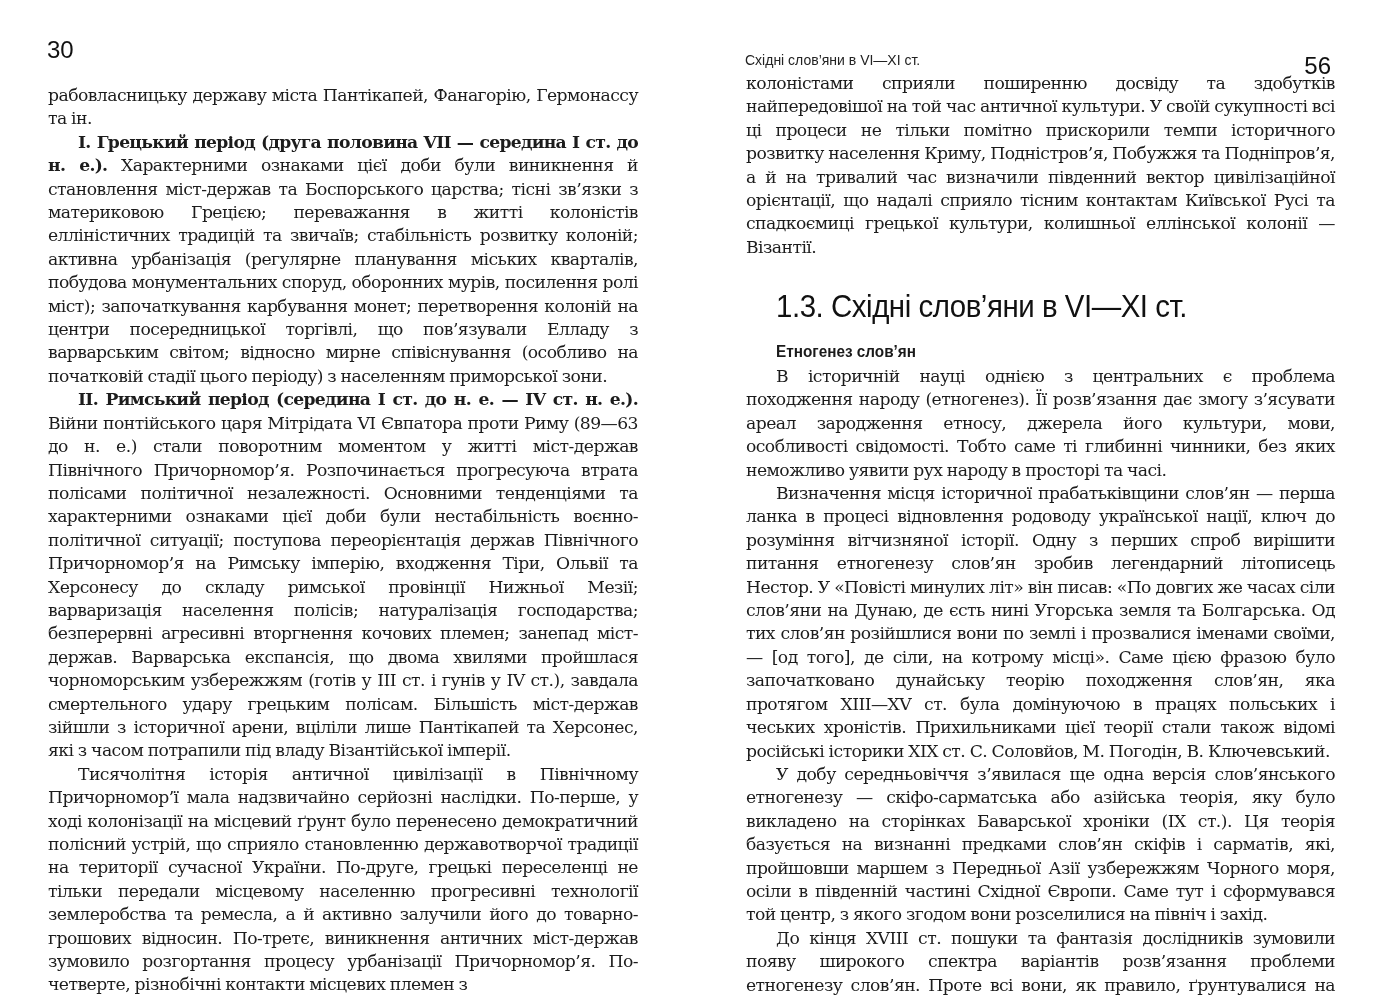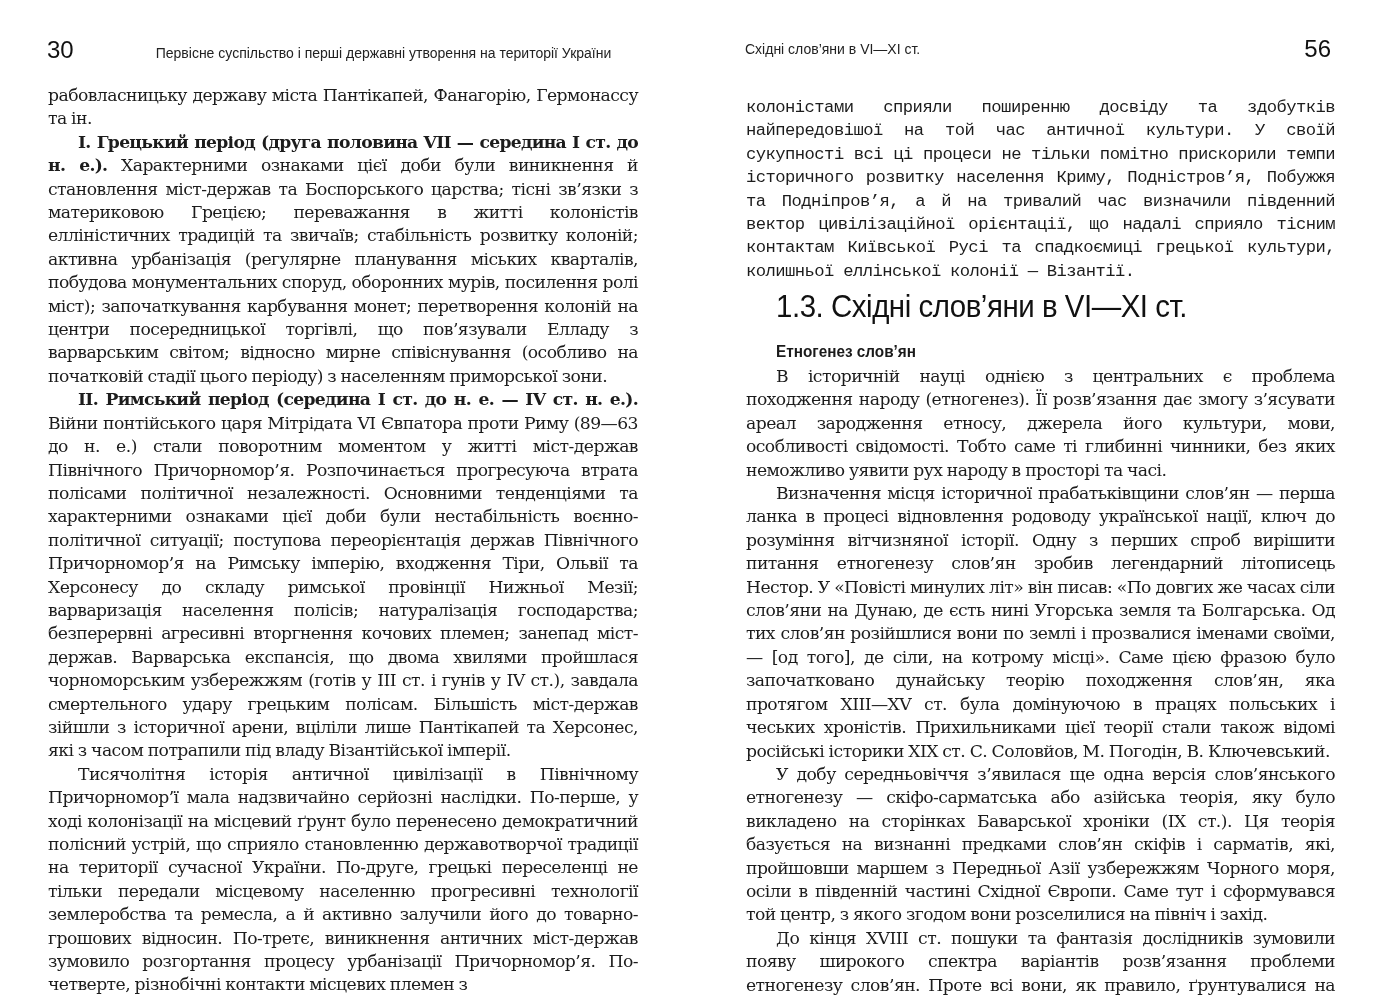--- a/index.html
+++ b/index.html
@@ -43,36 +43,35 @@
     font-size: 17px; color: #1a1a1a; margin: 0;
     transform: scaleX(0.9); transform-origin: left center;
   }
 </style>
 </head>
 <body>
 
 <div class="page page-left">
   <div class="running-head">
     <span class="pnum">30</span>
-    <span class="rtitle">Первісне суспільство і перші державні утворення на території України</span>
   </div>
   <div class="body-text">
     <p class="noindent">рабовласницьку державу міста Пантікапей, Фанагорію, Гермонассу та ін.</p>
     <p><span class="bold-lead">І. Грецький період (друга половина VII — середина І ст. до н. е.).</span><span> Характерними ознаками цієї доби були виникнення й становлення міст-держав та Боспорського царства; тісні зв’язки з материковою Грецією; переважання в житті колоністів елліністичних традицій та звичаїв; стабільність розвитку колоній; активна урбанізація (регулярне планування міських кварталів, побудова монументальних споруд, оборонних мурів, посилення ролі міст); започаткування карбування монет; перетворення колоній на центри посередницької торгівлі, що пов’язували Елладу з варварським світом; відносно мирне співіснування (особливо на початковій стадії цього періоду) з населенням приморської зони.</span></p>
     <p><span class="bold-lead">ІІ. Римський період (середина І ст. до н. е. — IV ст. н. е.).</span><span> Війни понтійського царя Мітрідата VI Євпатора проти Риму (89—63 до н. е.) стали поворотним моментом у житті міст-держав Північного Причорномор’я. Розпочинається прогресуюча втрата полісами політичної незалежності. Основними тенденціями та характерними ознаками цієї доби були нестабільність воєнно-політичної ситуації; поступова переорієнтація держав Північного Причорномор’я на Римську імперію, входження Тіри, Ольвії та Херсонесу до складу римської провінції Нижньої Мезії; варваризація населення полісів; натуралізація господарства; безперервні агресивні вторгнення кочових племен; занепад міст-держав. Варварська експансія, що двома хвилями пройшлася чорноморським узбережжям (готів у III ст. і гунів у IV ст.), завдала смертельного удару грецьким полісам. Більшість міст-держав зійшли з історичної арени, вціліли лише Пантікапей та Херсонес, які з часом потрапили під владу Візантійської імперії.</span></p>
     <p>Тисячолітня історія античної цивілізації в Північному Причорномор’ї мала надзвичайно серйозні наслідки. По-перше, у ході колонізації на місцевий ґрунт було перенесено демократичний полісний устрій, що сприяло становленню державотворчої традиції на території сучасної України. По-друге, грецькі переселенці не тільки передали місцевому населенню прогресивні технології землеробства та ремесла, а й активно залучили його до товарно-грошових відносин. По-третє, виникнення античних міст-держав зумовило розгортання процесу урбанізації Причорномор’я. По-четверте, різнобічні контакти місцевих племен з</p>
   </div>
 </div>
 
 <div class="page-right-wrap">
-  <div class="page-right running-head" style="position:absolute;top:36px;left:745px;width:586px;display:flex;align-items:center;font-family:'Liberation Sans',sans-serif;font-size:14px;">
+  <div class="page-right running-head" style="position:absolute;top:52px;left:745px;width:586px;display:flex;align-items:flex-start;font-family:'Liberation Sans',sans-serif;font-size:14px;">
     <span class="rtitle" style="flex:1">Східні слов’яни в VI—XI ст.</span>
     <span class="pnum">56</span>
   </div>
-  <div class="body-text" style="left:746px;top:96px;width:589px;font-family:Liberation Mono, monospace;">
+  <div class="body-text" style="left:746px;top:72px;width:589px;">
     <p class="noindent">колоністами сприяли поширенню досвіду та здобутків найпередовішої на той час античної культури. У своїй сукупності всі ці процеси не тільки помітно прискорили темпи історичного розвитку населення Криму, Подністров’я, Побужжя та Подніпров’я, а й на тривалий час визначили південний вектор цивілізаційної орієнтації, що надалі сприяло тісним контактам Київської Русі та спадкоємиці грецької культури, колишньої еллінської колонії — Візантії.</p>
   </div>
   <h1 class="section-title">1.3. Східні слов’яни в VI—XI ст.</h1>
   <h2 class="subsection-title">Етногенез слов’ян</h2>
   <div class="body-text" style="left:746px;top:365px;width:589px;">
     <p>В історичній науці однією з центральних є проблема походження народу (етногенез). Її розв’язання дає змогу з’ясувати ареал зародження етносу, джерела його культури, мови, особливості свідомості. Тобто саме ті глибинні чинники, без яких неможливо уявити рух народу в просторі та часі.</p>
     <p>Визначення місця історичної прабатьківщини слов’ян — перша ланка в процесі відновлення родоводу української нації, ключ до розуміння вітчизняної історії. Одну з перших спроб вирішити питання етногенезу слов’ян зробив легендарний літописець Нестор. У «Повісті минулих літ» він писав: «По довгих же часах сіли слов’яни на Дунаю, де єсть нині Угорська земля та Болгарська. Од тих слов’ян розійшлися вони по землі і прозвалися іменами своїми, — [од того], де сіли, на котрому місці». Саме цією фразою було започатковано дунайську теорію походження слов’ян, яка протягом XIII—XV ст. була домінуючою в працях польських і чеських хроністів. Прихильниками цієї теорії стали також відомі російські історики XIX ст. С. Соловйов, М. Погодін, В. Ключевський.</p>
     <p>У добу середньовіччя з’явилася ще одна версія слов’янського етногенезу — скіфо-сарматська або азійська теорія, яку було викладено на сторінках Баварської хроніки (IX ст.). Ця теорія базується на визнанні предками слов’ян скіфів і сарматів, які, пройшовши маршем з Передньої Азії узбережжям Чорного моря, осіли в південній частині Східної Європи. Саме тут і сформувався той центр, з якого згодом вони розселилися на північ і захід.</p>
     <p>До кінця XVIII ст. пошуки та фантазія дослідників зумовили появу широкого спектра варіантів розв’язання проблеми етногенезу слов’ян. Проте всі вони, як правило, ґрунтувалися на ототожненні слов’ян з народами, про які є згадка в творах античних</p>
   </div>

